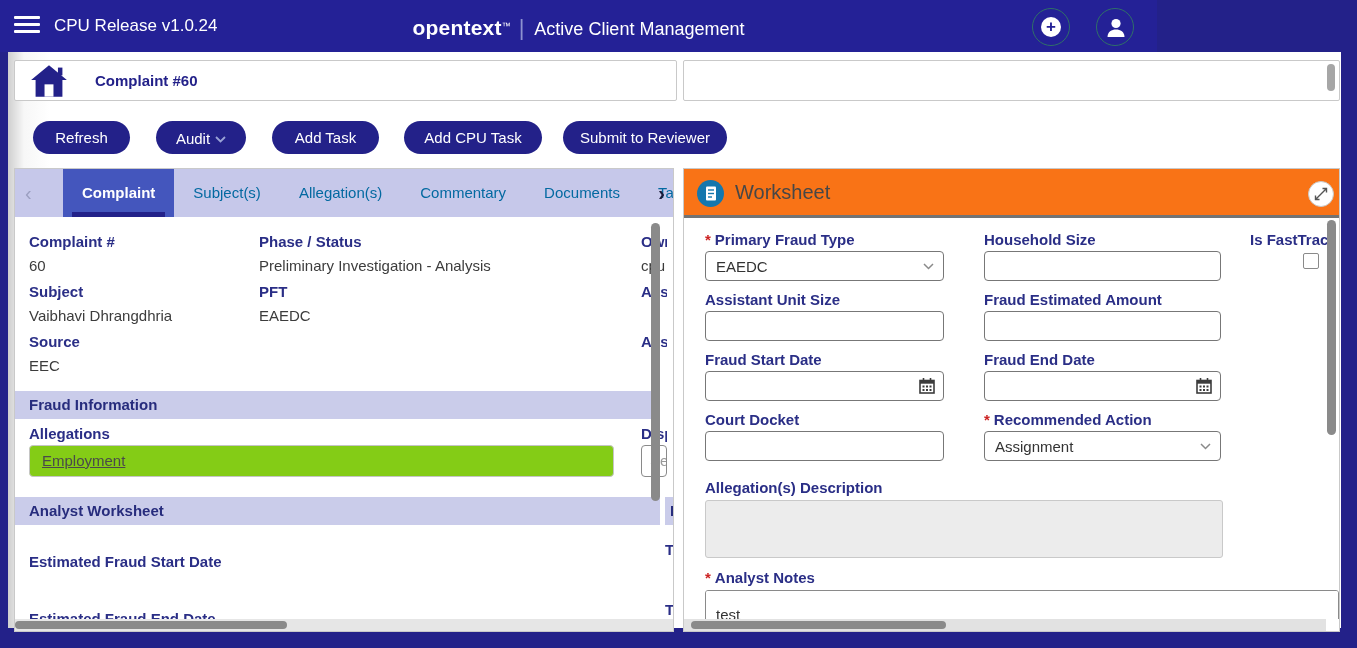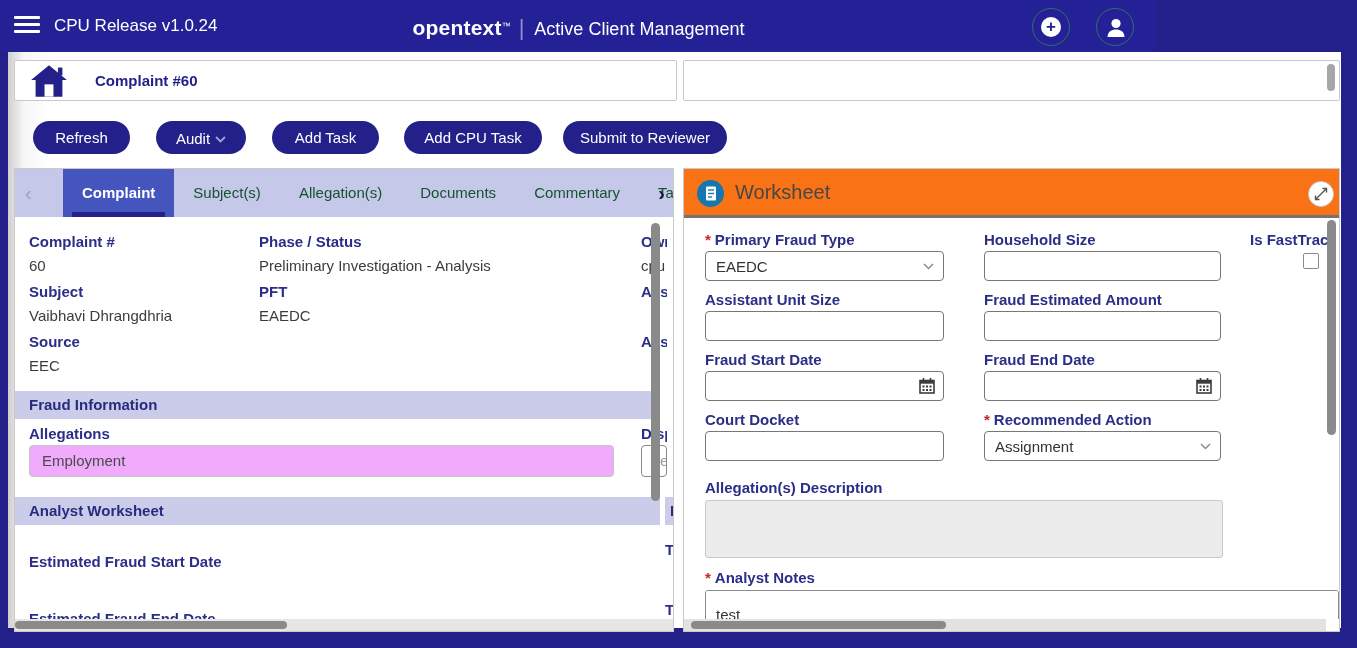--- a/index.html
+++ b/index.html
@@ -42,34 +42,34 @@
   .btn-refresh { left:33px; width:97px; }
   .btn-audit { left:156px; width:90px; }
   .btn-audit .caret { display:inline-block; margin-left:5px; vertical-align:1px; }
   .btn-addtask { left:272px; width:107px; }
   .btn-addcpu { left:404px; width:138px; }
   .btn-submit { left:563px; width:164px; }
 
   
   .left-panel { left:14px; top:168px; width:660px; height:464px; overflow:hidden; }
   .tabbar { position:absolute; left:0; top:0; width:658px; height:48px; background:#c6c8ea; display:flex; align-items:stretch; padding-left:48px; }
-  .tab { position:relative; line-height:48px; padding:0 19px; font-size:15px; color:#14532d; cursor:pointer; white-space:nowrap; }
+  .tab { position:relative; line-height:48px; padding:0 19px; font-size:15px; color:#0369a1; cursor:pointer; white-space:nowrap; }
   .tab.active { background:#4456bd; color:#fff; font-weight:bold; }
   .tab.active::after { content:""; position:absolute; left:9px; right:9px; bottom:0; height:5px; background:#232189; }
   .tab-prev { position:absolute; left:10px; top:0; line-height:48px; color:#9b9fc0; font-size:20px; cursor:pointer; }
   .tab-next { position:absolute; right:8px; top:0; line-height:48px; color:#1c1c3a; font-size:20px; font-weight:bold; cursor:pointer; }
 
   .f-label { position:absolute; font-size:15px; font-weight:bold; color:#2a2e86; white-space:nowrap; }
   .f-value { position:absolute; font-size:15px; color:#3c3c3c; white-space:nowrap; }
   .clip { overflow:hidden; }
 
   .sec-header { position:absolute; left:0; width:645px; height:28px; background:#caccea; color:#272c7d;
                 font-weight:bold; font-size:15px; line-height:28px; padding-left:14px; }
-  .dis-input { position:absolute; background:#f0abfc; border:1px solid #c5c5c5; border-radius:4px;
-               font-size:15px; color:#4a4a4a; line-height:30px; padding-left:12px; }
+  .dis-input { position:absolute; background:#84cc16; border:1px solid #c5c5c5; border-radius:4px;
+               font-size:15px; color:#4a4a4a; line-height:30px; padding-left:12px;text-decoration:underline; }
   .sel-frag { position:absolute; background:#fff; border:1px solid #8a8a8a; border-radius:4px;
               font-size:15px; color:#9a9a9a; line-height:30px; padding-left:8px; }
 
   .vscroll { position:absolute; width:9px; background:#8a8a8a; border-radius:5px; }
   .hscroll-track { position:absolute; left:0; bottom:0; height:12px; background:#e6e6e6; }
   .hscroll-thumb { position:absolute; bottom:2px; height:8px; background:#8a8a8a; border-radius:4px; }
 
   .frag-header { position:absolute; background:#caccea; color:#272c7d; font-weight:bold; font-size:15px;
                  line-height:28px; padding-left:5px; overflow:hidden; white-space:nowrap; }
 
@@ -144,22 +144,22 @@
   <button class="btn btn-addtask"><span>Add Task</span></button>
   <button class="btn btn-addcpu"><span>Add CPU Task</span></button>
   <button class="btn btn-submit"><span>Submit to Reviewer</span></button>
 
   <div class="panel left-panel">
 
     <div class="tabbar">
       <div class="tab active">Complaint</div>
       <div class="tab">Subject(s)</div>
       <div class="tab">Allegation(s)</div>
+      <div class="tab">Commentary</div>
       <div class="tab">Documents</div>
-      <div class="tab">Commentary</div>
       <div class="tab">Tasks</div>
     </div>
     <div class="tab-prev">‹</div>
     <div class="tab-next">›</div>
 
     <div class="f-label" style="left:14px; top:64px;">Complaint #</div>
     <div class="f-value" style="left:14px; top:88px;">60</div>
     <div class="f-label" style="left:244px; top:64px;">Phase / Status</div>
     <div class="f-value" style="left:244px; top:88px;">Preliminary Investigation - Analysis</div>
     <div class="f-label clip" style="left:626px; top:64px; width:26px;">Own</div>

